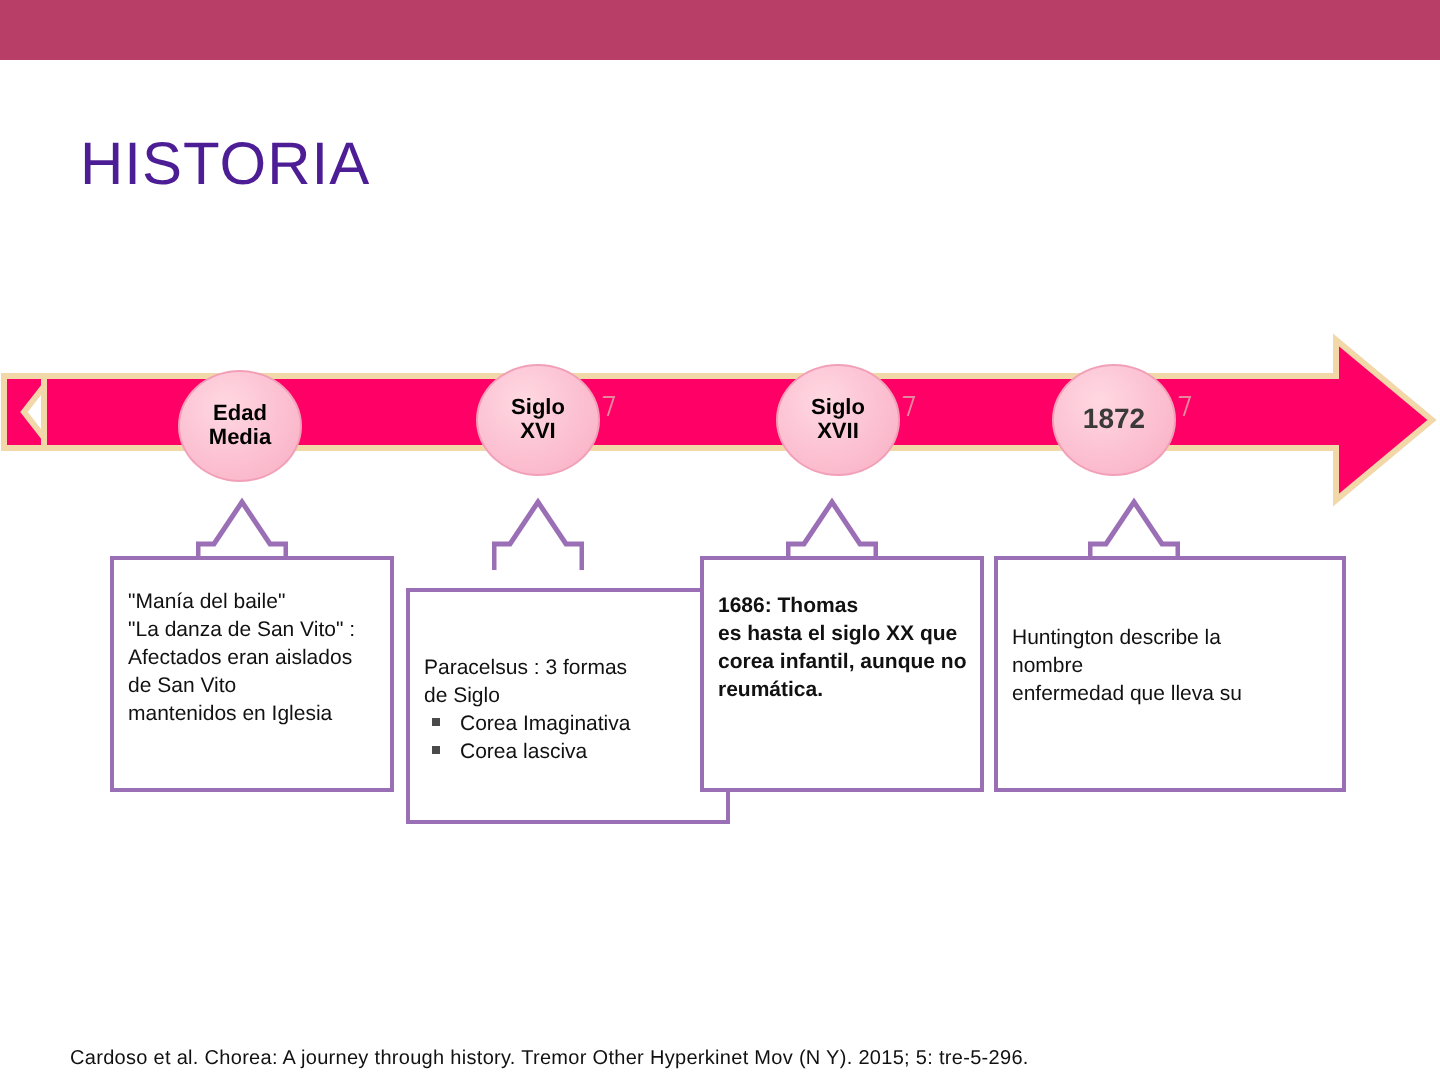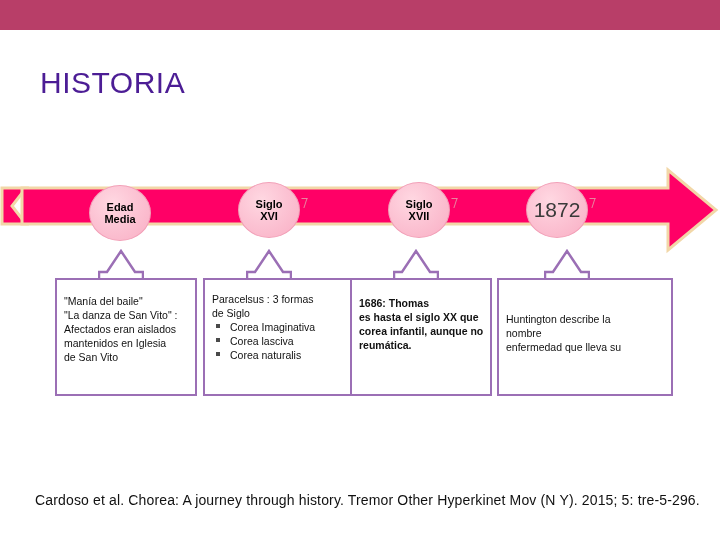--- a/index.html
+++ b/index.html
@@ -56,22 +56,22 @@
     line-height: 1.12;
     box-sizing: border-box;
   }
   .milestone .ms-label {
     font-size: 11px;
     font-weight: bold;
     color: #000000;
     display: block;
   }
   .milestone.plain .ms-label {
-    font-size: 21px;
-    font-weight: normal;
+    font-size: 14px;
+    font-weight: bold;
     color: #3a3a3a;
   }
   #milestone-1 { left: 89px;  top: 185px; }
   #milestone-2 { left: 238px; top: 182px; }
   #milestone-3 { left: 388px; top: 182px; }
   #milestone-4 { left: 526px; top: 182px; }
 
   
   .ms-tick {
     position: absolute;
@@ -99,43 +99,43 @@
     position: absolute;
     border: 2px solid #9b6fb5;
     background: #ffffff;
     box-sizing: border-box;
     padding: 6px 7px;
     font-size: 10.5px;
     color: #111111;
     line-height: 1.34;
   }
   #box-1 { left: 55px;  top: 278px; width: 142px; height: 118px; padding-top: 14px; }
-  #box-2 { left: 203px; top: 278px; width: 162px; height: 118px; padding-top: 12px; }
+  #box-2 { left: 203px; top: 294px; width: 162px; height: 118px; padding-top: 31px; }
   #box-3 { left: 350px; top: 278px; width: 142px; height: 118px; padding-top: 16px; font-weight: bold; }
   #box-4 { left: 497px; top: 278px; width: 176px; height: 118px; padding-top: 32px; }
 
   .info-line { display: block; white-space: nowrap; }
   .bullet-list { margin: 0; padding: 0; list-style: none; }
   .bullet-list li {
     position: relative;
     padding-left: 18px;
     white-space: nowrap;
   }
   .bullet-list li .bullet-mark {
     position: absolute;
     left: 4px; top: 4px;
     width: 4px; height: 4px;
     background: #4a4a4a;
   }
 
   
   #citation {
     position: absolute;
-    left: 35px; top: 492px;
-    font-size: 14px;
+    left: 35px; top: 524px;
+    font-size: 10px;
     color: #111111;
     letter-spacing: 0.15px;
     white-space: nowrap;
   }
 </style>
 </head>
 <body>
 
 <div id="top-banner"></div>
 
@@ -194,40 +194,36 @@
 <div class="connector" id="connector-4">
   <svg width="46" height="38" viewBox="0 0 46 38" xmlns="http://www.w3.org/2000/svg">
     <polyline points="1,37 1,24 9,24 23,3 37,24 45,24 45,37" fill="none" stroke="#9b6fb5" stroke-width="2.5" stroke-linejoin="miter"></polyline>
   </svg>
 </div>
 
 <div class="info-box" id="box-1">
   <span class="info-line">"Manía del baile"</span>
   <span class="info-line">"La danza de San Vito" :</span>
   <span class="info-line">Afectados eran  aislados</span>
+  <span class="info-line">de San Vito</span>
   <span class="info-line">mantenidos en Iglesia</span>
-  <span class="info-line">de San Vito</span>
 </div>
 
 <div class="info-box" id="box-2">
   <span class="info-line">Paracelsus : 3 formas</span>
   <span class="info-line">de Siglo</span>
   <ul class="bullet-list">
     <li>
       <span class="bullet-mark"></span>
       <span>Corea Imaginativa</span>
     </li>
     <li>
       <span class="bullet-mark"></span>
       <span>Corea lasciva</span>
     </li>
-    <li>
-      <span class="bullet-mark"></span>
-      <span>Corea naturalis</span>
-    </li>
   </ul>
 </div>
 
 <div class="info-box" id="box-3">
   <span class="info-line">1686: Thomas</span>
   <span class="info-line">es hasta el siglo XX que</span>
   <span class="info-line">corea infantil, aunque no</span>
   <span class="info-line">reumática.</span>
 </div>
 

